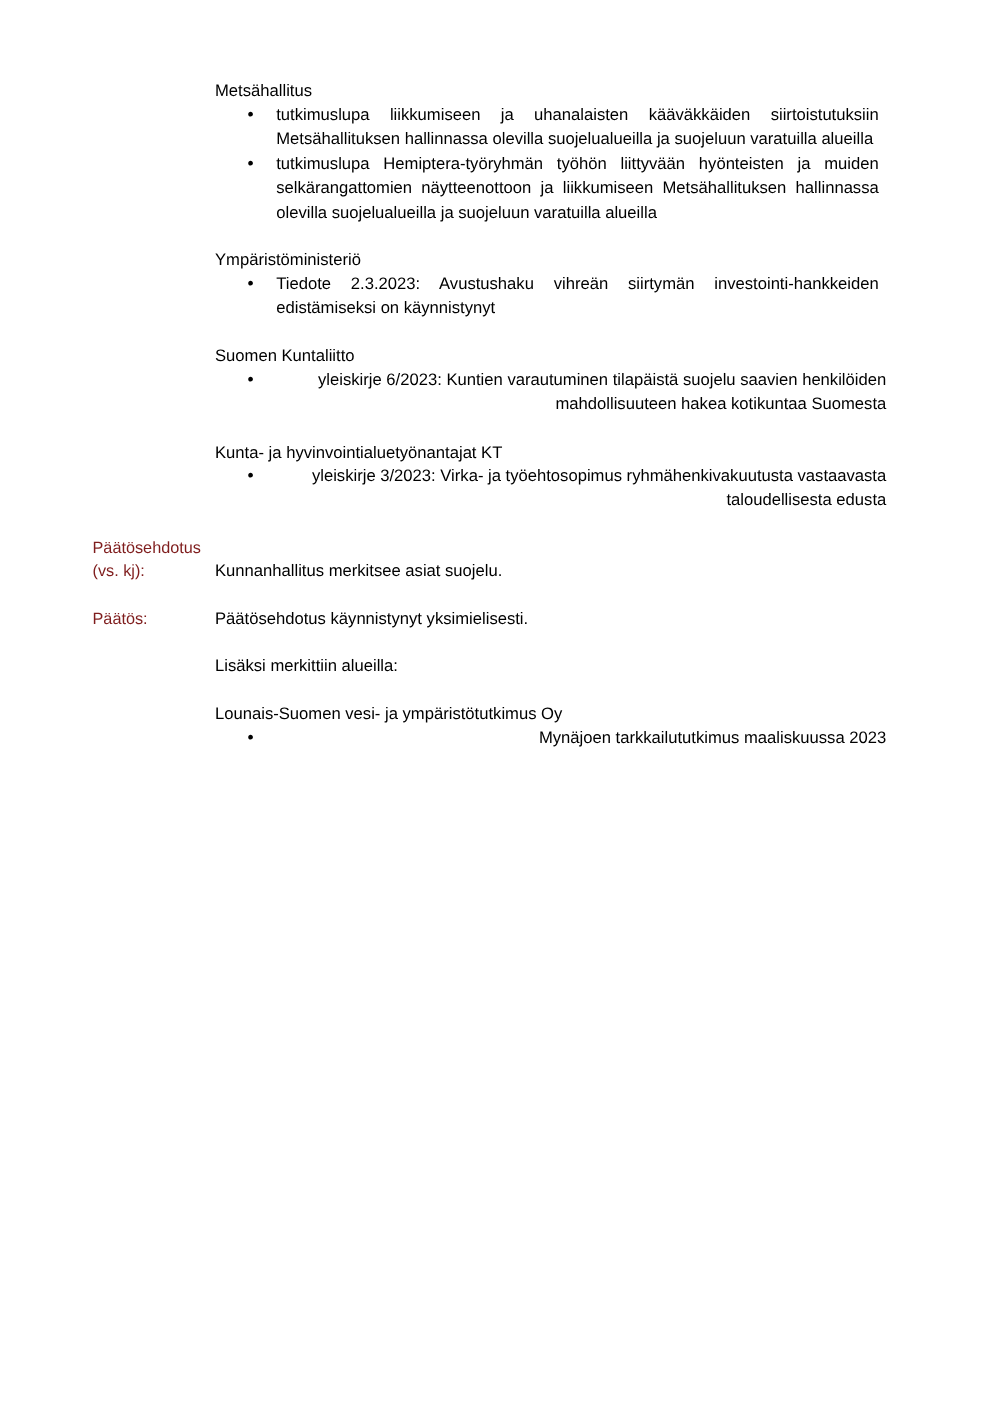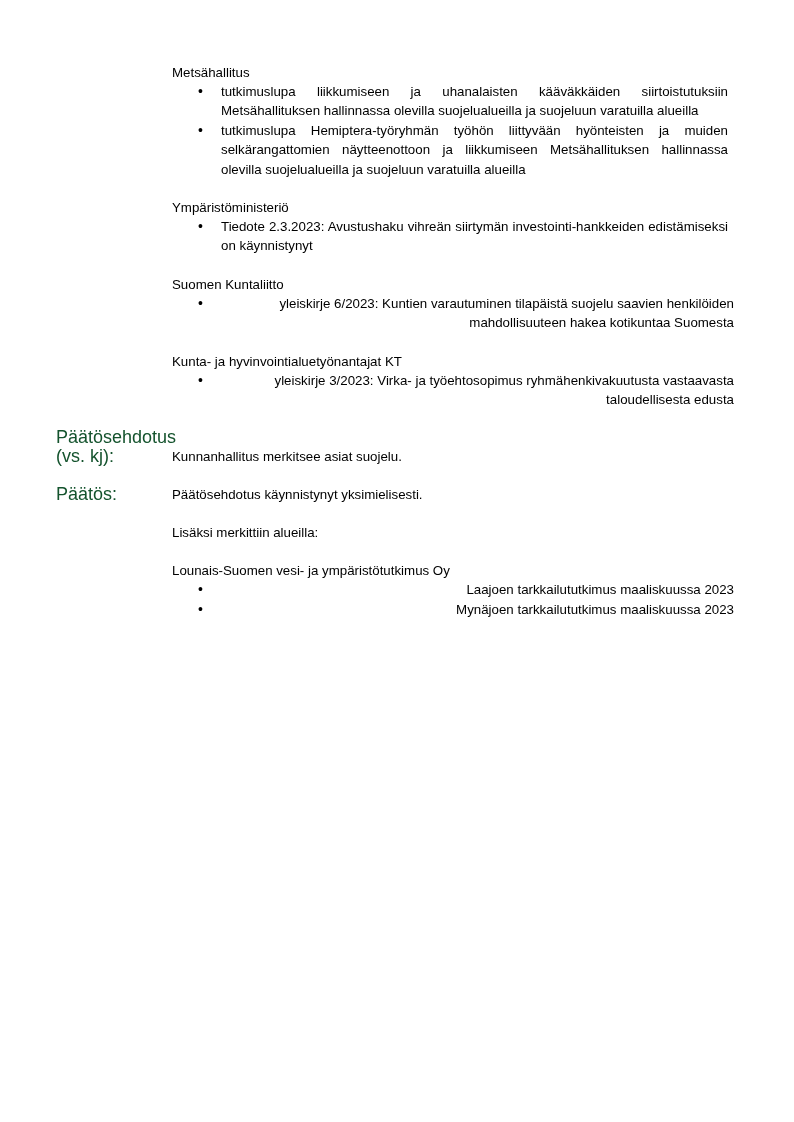--- a/index.html
+++ b/index.html
@@ -32,29 +32,29 @@
   .block {
     position: relative;
   }
   .row {
     display: flex;
     align-items: flex-start;
   }
   .label-col {
     width: 172px;
     flex: 0 0 172px;
-    padding-left: 56px;
+    padding-left: 74px;
     box-sizing: border-box;
-    font-size: 18px;
+    font-size: 13px;
     line-height: 19px;
-    color: #14532d;
+    color: #7f1d1d;
   }
   .content-col {
     flex: 1 1 auto;
-    padding-right: 60px;
+    padding-right: 85px;
     box-sizing: border-box;
     font-size: 13.3px;
     line-height: 19px;
   }
 
   .heading {
     font-size: 13.3px;
     line-height: 19px;
     margin: 0;
   }
@@ -175,20 +175,19 @@
       </div>
     </div>
 
     <div class="small-gap"></div>
 
     <div class="block row">
       <div class="label-col"></div>
       <div class="content-col">
         <p class="heading">Lounais-Suomen  vesi- ja ympäristötutkimus  Oy</p>
         <ul class="bullets">
-          <li>Laajoen  tarkkailututkimus  maaliskuussa  2023</li>
           <li>Mynäjoen  tarkkailututkimus   maaliskuussa  2023</li>
         </ul>
       </div>
     </div>
 
   </div>
 </div>
 
 </body></html>

